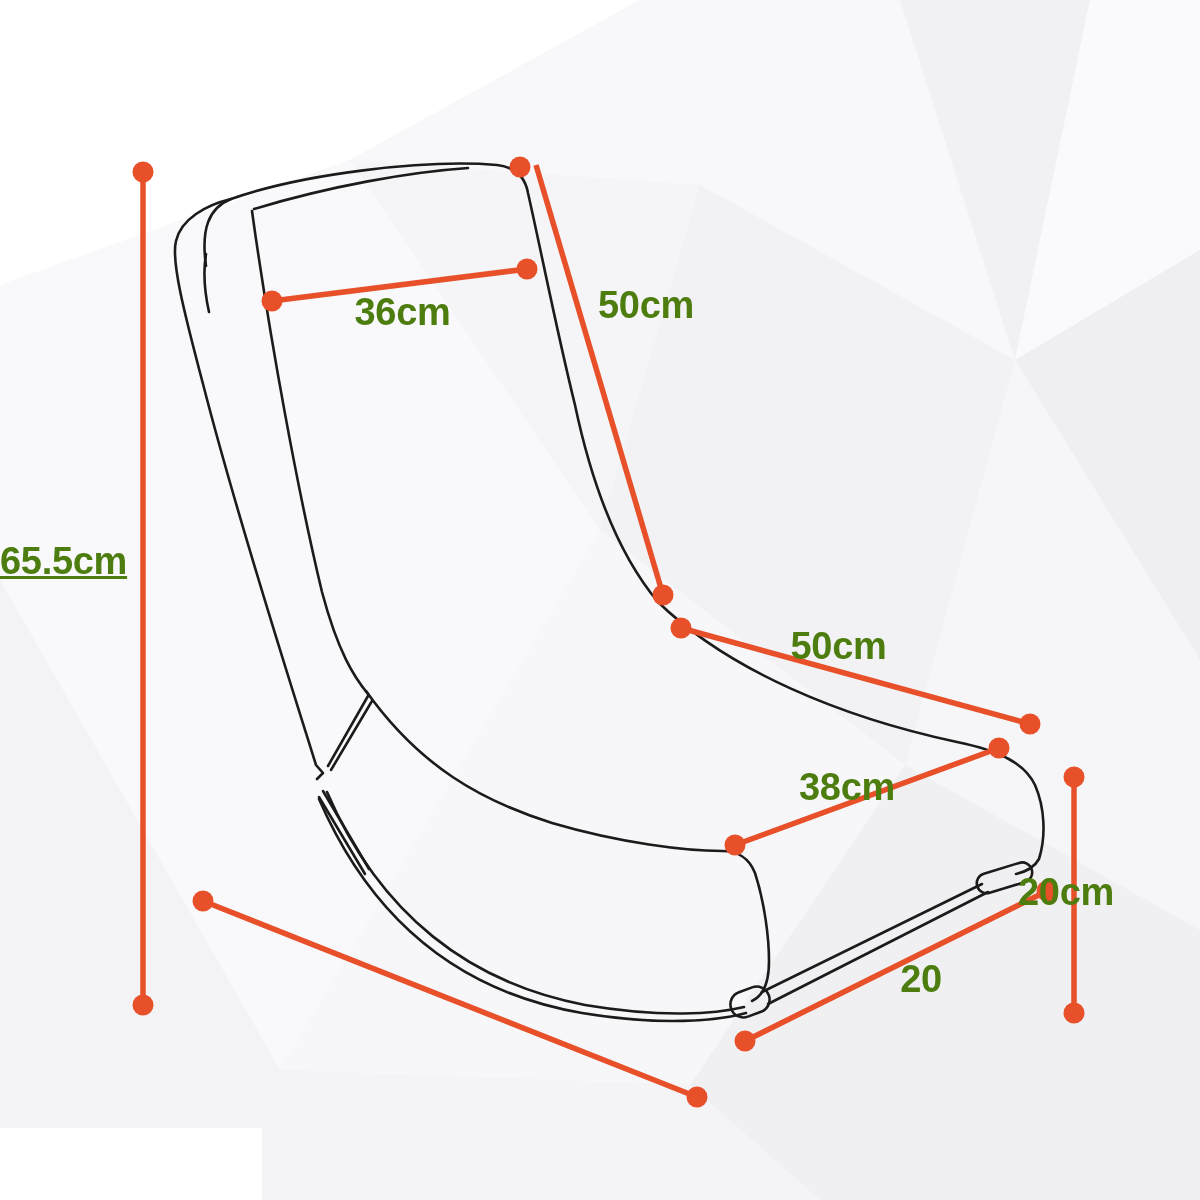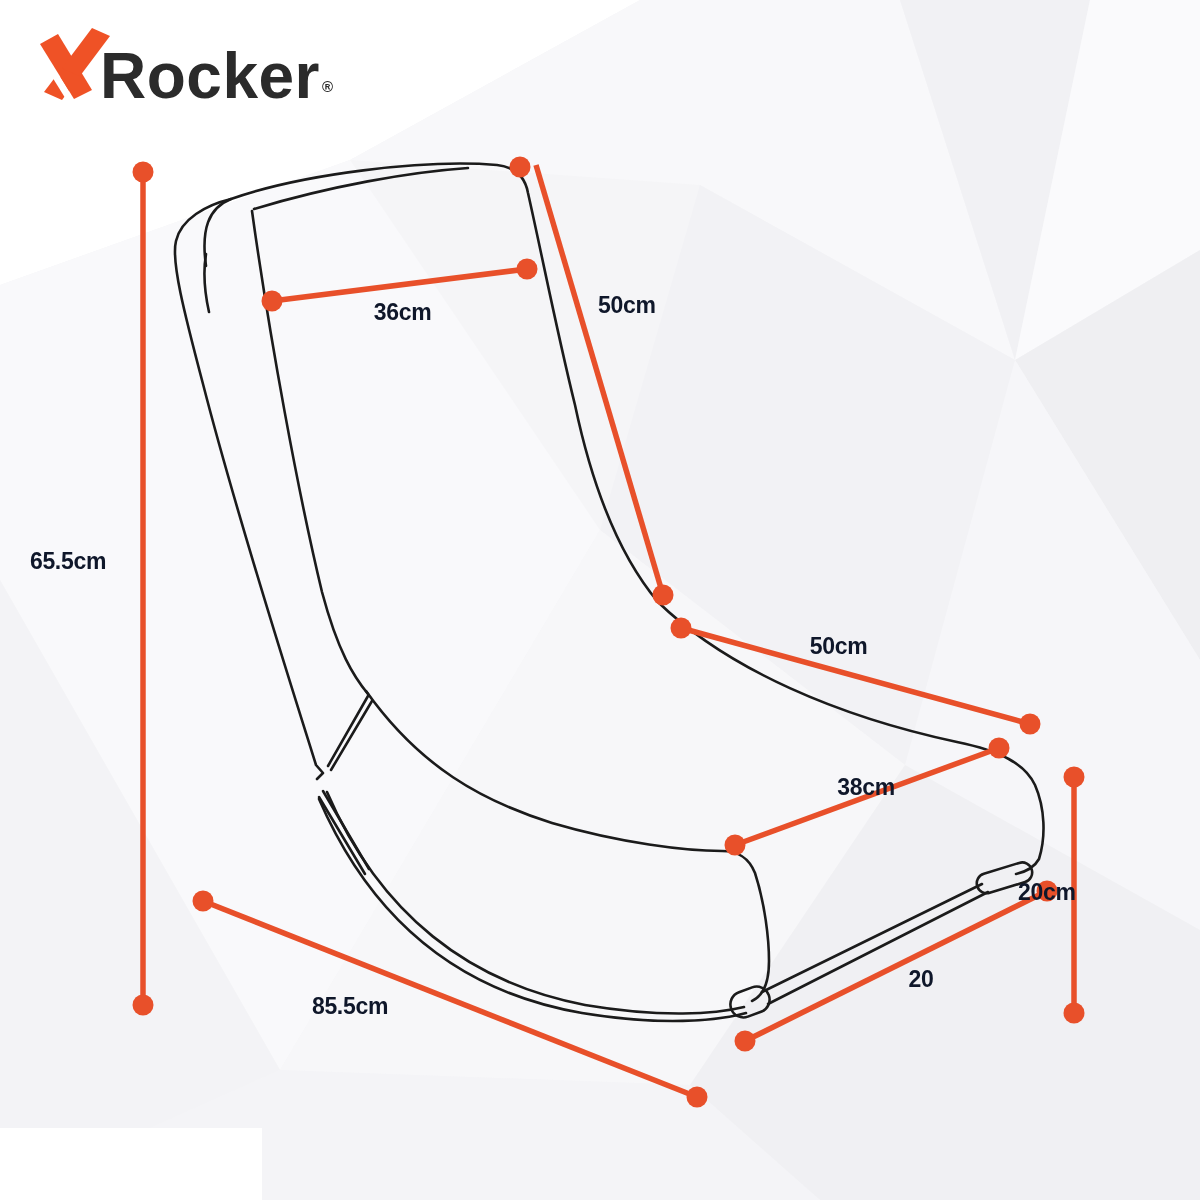--- a/index.html
+++ b/index.html
@@ -5,25 +5,25 @@
   html,body{margin:0;padding:0;background:#e9e9ec;}
   .canvas{
     position:relative;width:1200px;height:1200px;overflow:hidden;
     background:#fff;font-family:"Liberation Sans", sans-serif;
   }
   .layer{position:absolute;left:0;top:0;width:1200px;height:1200px;}
   svg{display:block;}
   
   .dim-label{
     position:absolute;
-    font-size:23px;font-weight:700;color:#0f172a;
+    font-size:38px;font-weight:700;color:#4d7c0f;
     letter-spacing:-0.3px;line-height:36px;white-space:nowrap;
   }
   .ta-c{text-align:center;}
-  .ta-r{text-align:center;}
+  .ta-r{text-align:left;text-decoration:underline;}
   
   .logo{position:absolute;left:28px;top:20px;width:340px;height:100px;}
   .logo-x{position:absolute;left:0;top:0;}
   .logo-text{
     position:absolute;left:72px;top:21px;
     font-size:64px;font-weight:700;color:#2b2b2b;
     letter-spacing:0.5px;line-height:1.1;
   }
   .reg-mark{font-size:15px;font-weight:700;vertical-align:6px;margin-left:2px;color:#2b2b2b;}
 </style>
@@ -99,27 +99,17 @@
       <circle cx="1074" cy="777" r="10.5"></circle>
         <circle cx="1074" cy="1013" r="10.5"></circle>
     </g>
   </svg>
 
   <div class="dim-label ta-r" style="left:0px;top:543px;width:136px;">65.5cm</div>
   <div class="dim-label ta-c" style="left:330px;top:294px;width:145px;">36cm</div>
   <div class="dim-label" style="left:598px;top:287px;">50cm</div>
   <div class="dim-label ta-c" style="left:766px;top:628px;width:145px;">50cm</div>
   <div class="dim-label ta-c" style="left:750px;top:769px;width:145px;text-align:right;">38cm</div>
-  <div class="dim-label ta-c" style="left:262px;top:988px;width:176px;">85.5cm</div>
   <div class="dim-label ta-c" style="left:869px;top:961px;width:104px;">20</div>
   <div class="dim-label" style="left:1018px;top:874px;">20cm</div>
 
-  <div class="logo">
-    <svg class="logo-x" width="110" height="105" viewBox="18 18 110 105">
-      <polygon fill="#EF5226" points="46.5,73.4 64.5,81.4 52,98 34,90"></polygon>
-      <polygon fill="#FFFFFF" points="30,42 64,97 58.1,100.7 24.1,45.7"></polygon>
-      <polygon fill="#EF5226" points="30,42 48,32 82,88 64,97"></polygon>
-      <polygon fill="#EF5226" points="82,26 100,34 69.8,74.3 51.8,66.3"></polygon>
-    </svg>
-    <div class="logo-text"><span>Rocker</span><span class="reg-mark">®</span></div>
-  </div>
 
 </div>
 
 </body></html>

